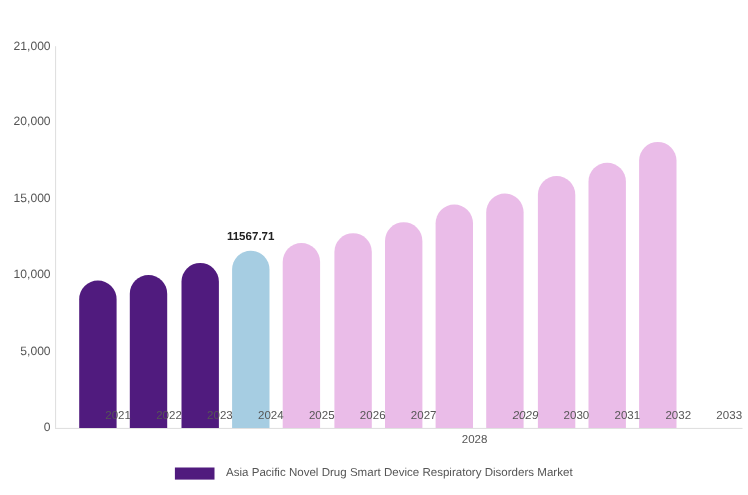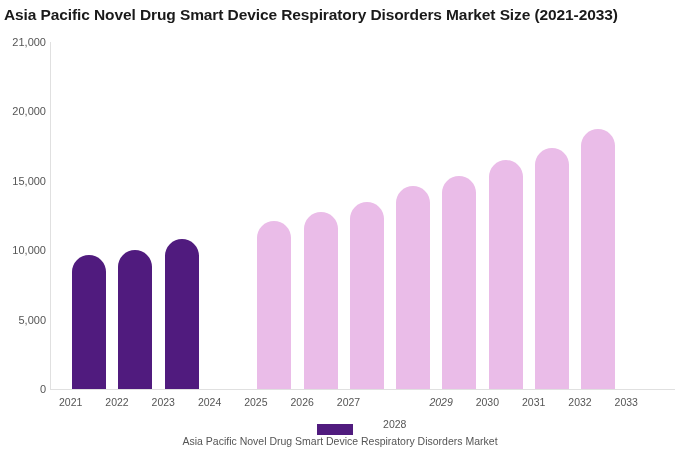--- a/index.html
+++ b/index.html
@@ -89,61 +89,59 @@
     position: absolute;
     left: 50%;
     transform: translateX(-50%);
     font-size: 10.5px;
     font-weight: bold;
     color: #222222;
     white-space: nowrap;
   }
   .x-tick-label {
     position: absolute;
-    top: 396px;
+    top: 372px;
     width: 60px;
-    text-align: left;
+    text-align: right;
     font-size: 10.5px;
     color: #555555;
     white-space: nowrap;
   }
   
   #legend {
     position: absolute;
     left: 0;
     top: 424px;
     width: 680px;
     display: flex;
     align-items: center;
     justify-content: center;
     gap: 0px;
   }
   .legend-item {
     display: flex;
     align-items: center;
-    flex-direction: column;
   }
   .legend-swatch {
     width: 36px;
     height: 11px;
     margin-right: 10px;
     flex: 0 0 auto;
   }
   .legend-label {
     font-size: 10.5px;
     color: #555555;
     white-space: nowrap;
   }
 </style>
 </head>
 <body>
 
 <div id="chart-root">
 
-  <div id="chart-title">Asia Pacific Novel Drug Smart Device Respiratory Disorders Market Size (2021-2033)</div>
 
   <div id="y-axis-labels">
       <div class="y-tick-label" style="top: 389px;">0</div>
       <div class="y-tick-label" style="top: 319.6px;">5,000</div>
       <div class="y-tick-label" style="top: 250.2px;">10,000</div>
       <div class="y-tick-label" style="top: 180.8px;">15,000</div>
       <div class="y-tick-label" style="top: 111.4px;">20,000</div>
       <div class="y-tick-label" style="top: 42px;">21,000</div>
     </div>
   <div id="y-axis-line"></div>
@@ -151,20 +149,24 @@
 
   <div id="plot-area">
       <div class="bar-group" style="left: 22px; height: 347px;">
         <div class="bar" style="height: 133.942px; background: rgb(80, 27, 126);"></div>
       </div>
       <div class="bar-group" style="left: 68.3px; height: 347px;">
         <div class="bar" style="height: 138.8px; background: rgb(80, 27, 126);"></div>
       </div>
       <div class="bar-group" style="left: 114.6px; height: 347px;">
         <div class="bar" style="height: 149.904px; background: rgb(80, 27, 126);"></div>
+      </div>
+      <div class="bar-group" style="left: 160.9px; height: 347px;">
+        <div class="bar" style="height: 160.56px; background: rgb(166, 205, 226);"></div>
+        <div class="bar-value-label" style="bottom: 167.56px;">11567.71</div>
       </div>
       <div class="bar-group" style="left: 207.2px; height: 347px;">
         <div class="bar" style="height: 167.948px; background: rgb(234, 188, 232);"></div>
       </div>
       <div class="bar-group" style="left: 253.5px; height: 347px;">
         <div class="bar" style="height: 176.97px; background: rgb(234, 188, 232);"></div>
       </div>
       <div class="bar-group" style="left: 299.8px; height: 347px;">
         <div class="bar" style="height: 186.964px; background: rgb(234, 188, 232);"></div>
       </div>

